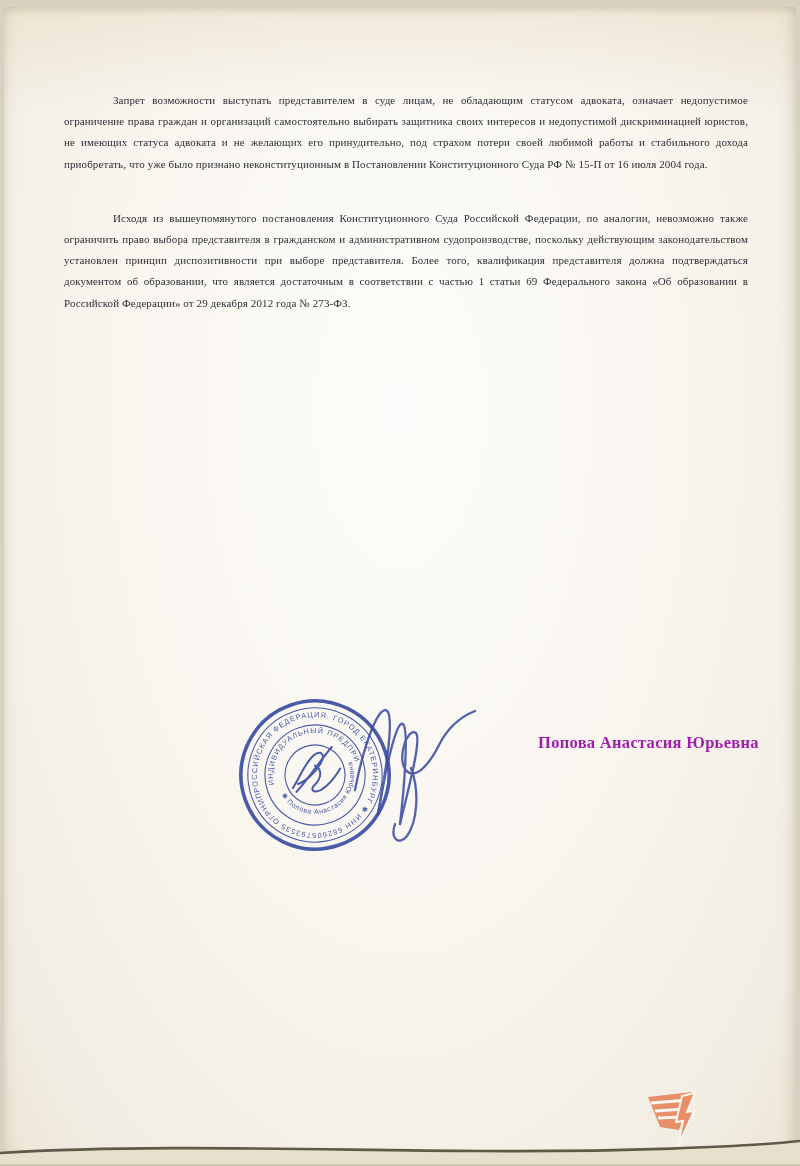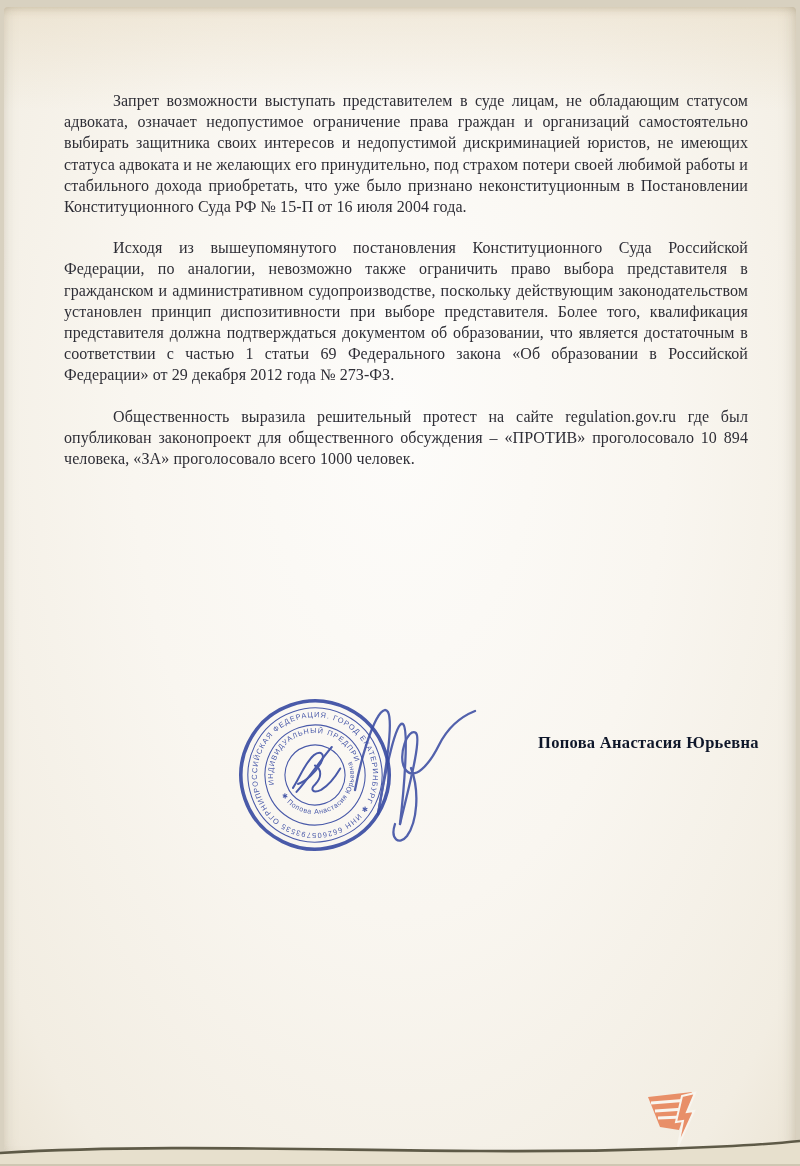--- a/index.html
+++ b/index.html
@@ -18,45 +18,44 @@
       inset -10px 0 16px -10px rgba(120,108,84,.35),
       inset 10px 0 16px -12px rgba(120,108,84,.28),
       inset 0 8px 12px -9px rgba(150,130,90,.45);
     border-radius:3px 3px 10px 8px;
   }
   
   .bottom-edge{position:absolute;left:0;top:1136px;width:800px;height:30px;}
 
   .letter-body{
     position:absolute;left:64px;top:90px;width:684px;
-    font-size:16px;line-height:21.2px;color:#2e2e36;
+    font-size:11px;line-height:21.2px;color:#2e2e36;
     text-align:justify;letter-spacing:.1px;
   }
   .letter-body p{margin:0;text-indent:49px;}
-  .letter-body p.gap{margin-top:20px;}
+  .letter-body p.gap{margin-top:33px;}
 
   .signatory{
     position:absolute;left:538px;top:733px;width:230px;
-    font-weight:bold;font-size:16.5px;color:#0f172a;letter-spacing:.3px;
+    font-weight:bold;font-size:16.5px;color:#a21caf;letter-spacing:.3px;
     white-space:nowrap;
   }
   .stamp-wrap{position:absolute;left:228px;top:688px;width:174px;height:174px;transform:rotate(-19deg);opacity:.92;}
   .stamp-wrap svg{display:block;}
   .signature-wrap{position:absolute;left:328px;top:672px;width:170px;height:190px;opacity:.88;}
   .logo-wrap{position:absolute;left:645px;top:1090px;width:58px;height:58px;opacity:.92;}
 </style>
 </head>
 <body>
 
 <div class="paper"></div>
 
 <div class="letter-body">
   <p>Запрет возможности выступать представителем в суде лицам, не обладающим статусом адвоката, означает недопустимое ограничение права граждан и организаций самостоятельно выбирать защитника своих интересов и недопустимой дискриминацией юристов, не имеющих статуса адвоката и не желающих его принудительно, под страхом потери своей любимой работы и стабильного дохода  приобретать,  что уже было признано неконституционным в Постановлении Конституционного Суда РФ № 15-П от 16 июля 2004 года.</p>
   <p class="gap">Исходя из вышеупомянутого постановления Конституционного Суда Российской Федерации, по аналогии, невозможно также ограничить право выбора представителя в гражданском и административном судопроизводстве, поскольку действующим законодательством установлен принцип диспозитивности при выборе представителя. Более того, квалификация представителя должна подтверждаться документом об образовании, что является достаточным в соответствии с частью 1 статьи 69 Федерального закона «Об образовании в Российской Федерации» от 29 декабря 2012 года № 273-ФЗ.</p>
-  <p class="gap">Общественность выразила решительный протест на сайте regulation.gov.ru где был опубликован законопроект для общественного обсуждения – «ПРОТИВ» проголосовало 10 894 человека, «ЗА» проголосовало всего 1000 человек.</p>
 </div>
 
 <div class="stamp-wrap">
   <svg width="174" height="174" viewBox="0 0 174 174">
     <g fill="none" stroke="#3b4da3">
       <circle cx="87" cy="87" r="74" stroke-width="3.6"></circle>
       <circle cx="87" cy="87" r="67" stroke-width="1.1"></circle>
       <circle cx="87" cy="87" r="50" stroke-width="1.1"></circle>
       <circle cx="87" cy="87" r="30" stroke-width="1.1"></circle>
     </g>

